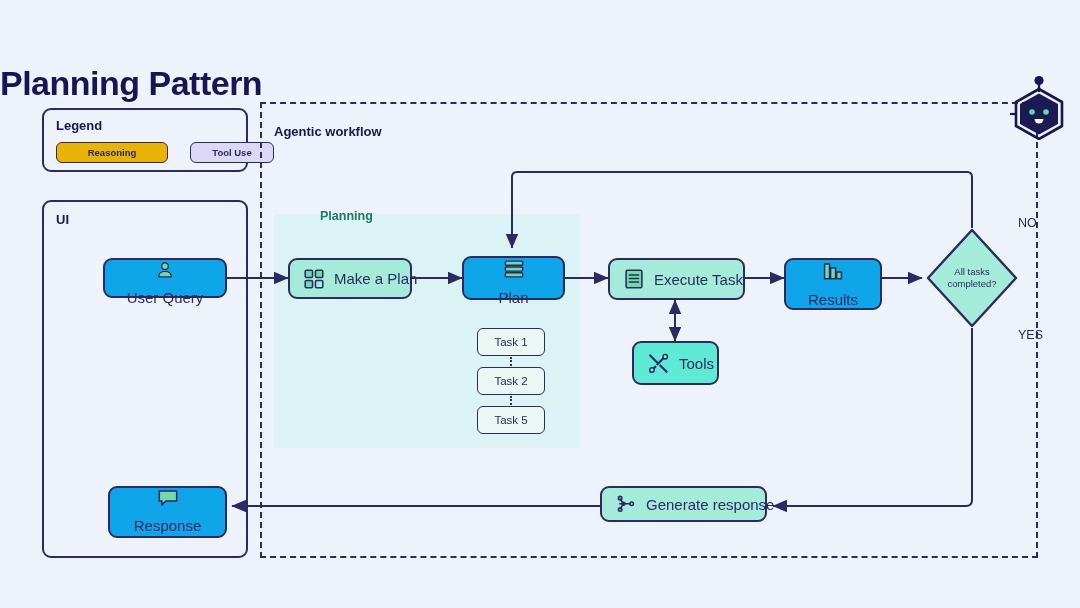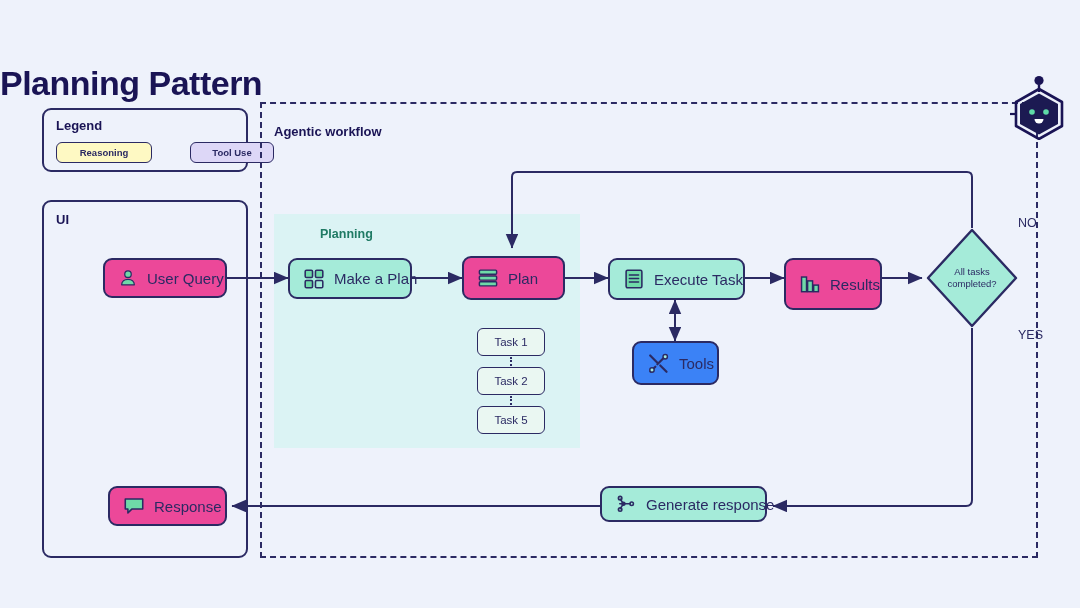--- a/index.html
+++ b/index.html
@@ -56,21 +56,21 @@
     border: 1.6px solid #2b2a63;
     border-radius: 6px;
     box-sizing: border-box;
     font-size: 9.5px;
     font-weight: bold;
     color: #2b2a63;
     display: flex;
     align-items: center;
     justify-content: center;
   }
-  .legend-pill.reasoning { left: 12px;  width: 96px; background: #fef9c3; }
+  .legend-pill.reasoning { left: 12px;  width: 112px; background: #eab308; }
   .legend-pill.tooluse   { left: 146px; width: 84px; background: #ddd7f7; }
 
   
   .ui-panel {
     position: absolute;
     left: 42px;
     top: 200px;
     width: 206px;
     height: 358px;
     border: 2px solid #2b2a63;
@@ -112,21 +112,21 @@
     position: absolute;
     left: 274px;
     top: 214px;
     width: 306px;
     height: 234px;
     background: #dbf3f4;
   }
   .planning-label {
     position: absolute;
     left: 286px;
-    top: 227px;
+    top: 209px;
     font-size: 12.5px;
     font-weight: bold;
     color: #1f7a64;
     padding-left: 34px;
   }
 
   
   .node {
     position: absolute;
     border: 2px solid #2b2a63;
@@ -134,22 +134,22 @@
     box-sizing: border-box;
     display: flex;
     align-items: center;
     gap: 9px;
     padding: 0 13px;
     font-size: 15px;
     color: #2b2a63;
     background: #ffffff;
   }
   .node.teal   { background: #a5ebd9; }
-  .node.purple { background: #3b82f6; }
-  .node.white  { background: #ec4899; }
+  .node.purple { background: #5eead4; }
+  .node.white  { background: #0ea5e9; flex-direction: column; }
 
   .node .label { white-space: nowrap; }
 
   .task-box {
     position: absolute;
     width: 68px;
     height: 28px;
     border: 1.8px solid #2b2a63;
     border-radius: 6px;
     background: #eaf7f2;
@@ -268,21 +268,21 @@
 <div class="node white" style="left:103px; top:258px; width:124px; height:40px;">
   <span style="display:flex;">
     <svg width="20" height="20" viewBox="0 0 24 24" aria-hidden="true">
       <circle cx="12" cy="7.4" r="3.9" fill="#6fd9a8" stroke="#2b2a63" stroke-width="1.5"></circle>
       <path d="M4.4 20.2c0-4.1 3.4-6.6 7.6-6.6s7.6 2.5 7.6 6.6z" fill="#6fd9a8" stroke="#2b2a63" stroke-width="1.5" stroke-linejoin="round"></path>
     </svg>
   </span>
   <span class="label">User Query</span>
 </div>
 
-<div class="node white" style="left:108px; top:486px; width:119px; height:40px;">
+<div class="node white" style="left:108px; top:486px; width:119px; height:52px;">
   <span style="display:flex;">
     <svg width="22" height="20" viewBox="0 0 24 22" aria-hidden="true">
       <path d="M2.4 3.2h19.2v11.2H9.6l-4.3 4.2v-4.2H2.4z" fill="#6fd9a8" stroke="#2b2a63" stroke-width="1.7" stroke-linejoin="round"></path>
     </svg>
   </span>
   <span class="label">Response</span>
 </div>
 
 <div class="node teal" style="left:288px; top:258px; width:124px; height:41px;">
   <span style="display:flex;">

